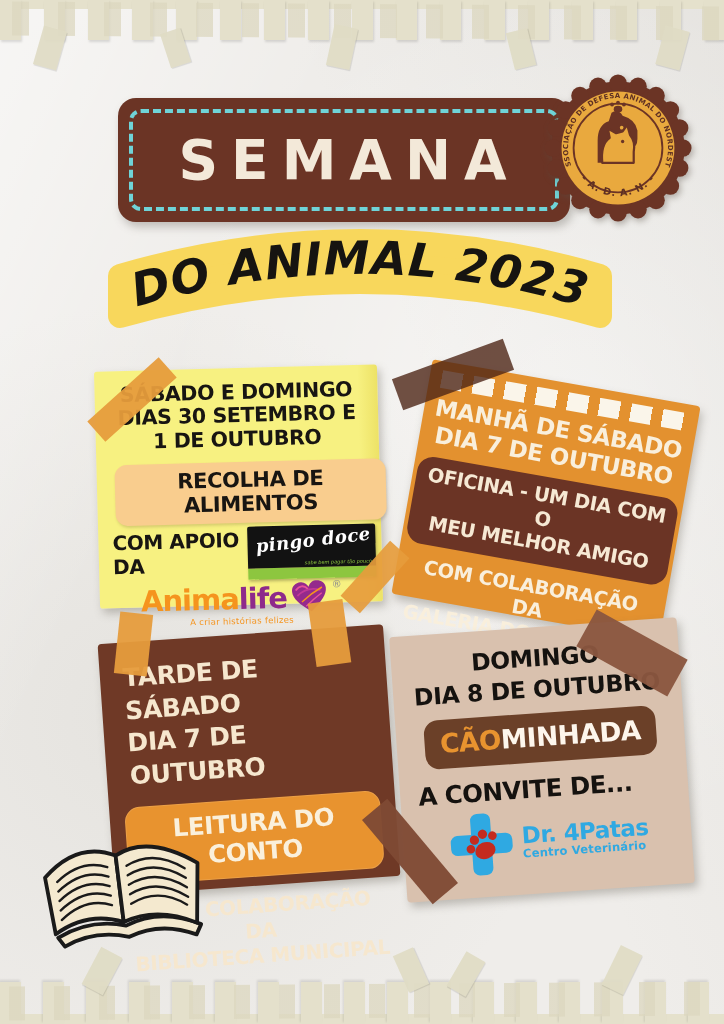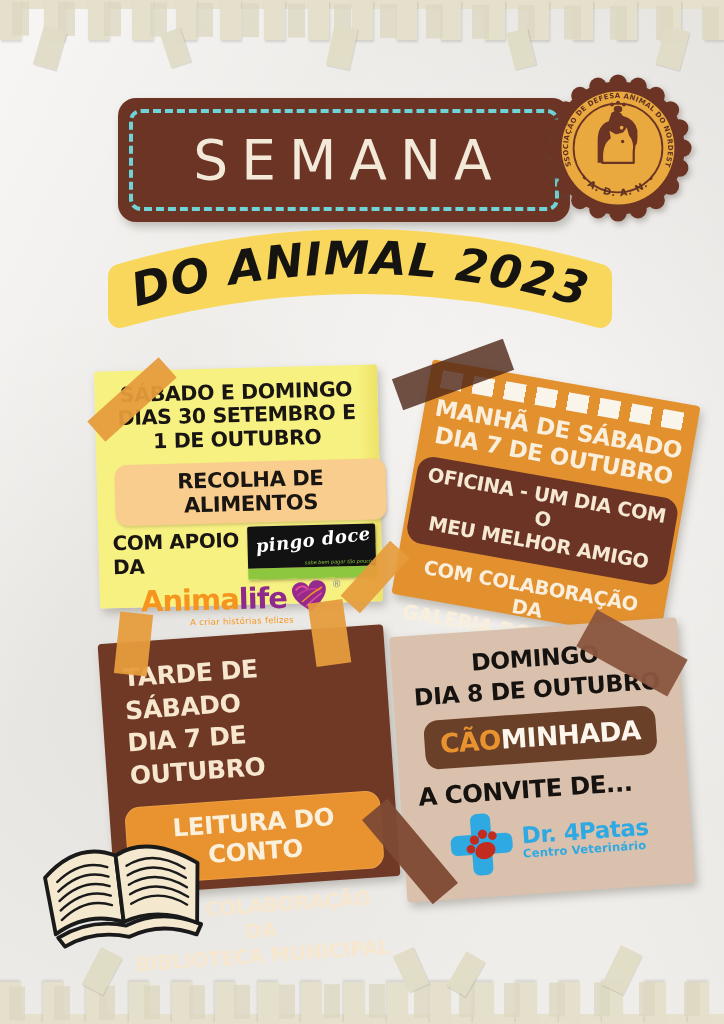--- a/index.html
+++ b/index.html
@@ -31,21 +31,21 @@
     filter:drop-shadow(-1px -2px 1px rgba(0,0,0,.10)); }
   .torn-bottom .tabs2 { position:absolute; bottom:6px; left:9px; right:0; height:34px; opacity:.75; transform:rotate(-.4deg);
     background:repeating-linear-gradient(90deg, #DCD7BF 0 16px, rgba(0,0,0,0) 16px 45px); }
   .scrap { position:absolute; background:#E0DCC5; opacity:.92; box-shadow:1px 1px 1px rgba(0,0,0,.12); }
 
   
   .title-box { position:absolute; left:118px; top:98px; width:452px; height:124px;
     background:#6B3425; border-radius:18px; box-shadow:3px 5px 8px rgba(100,95,85,.35); }
   .dash-border { position:absolute; inset:11px; border:4px dashed #6FD4D8; border-radius:12px; }
   .title-text { position:absolute; inset:0; display:flex; align-items:center; justify-content:center;
-    color:#F3E9D9; font-size:55px; font-weight:normal; letter-spacing:13px; padding-left:10px; }
+    color:#F3E9D9; font-size:55px; font-weight:bold; letter-spacing:13px; padding-left:10px; }
 
   .banner { position:absolute; left:102px; top:222px; }
 
   .badge { position:absolute; left:544px; top:74px; filter:drop-shadow(2px 3px 3px rgba(90,80,70,.4)); }
 
   
   .card { position:absolute; box-shadow:3px 5px 9px rgba(110,105,95,.38); }
   .card-yellow { left:97px; top:368px; width:283px; height:237px; border-radius:3px;
     background:linear-gradient(90deg,#F7F181 0 93%, #EDE266 100%); transform:rotate(-1.5deg); padding:13px 14px 0; }
   .yc-dates { text-align:center; color:#181512; font-weight:bold; font-size:20.5px; line-height:1.14; letter-spacing:-0.4px; }

